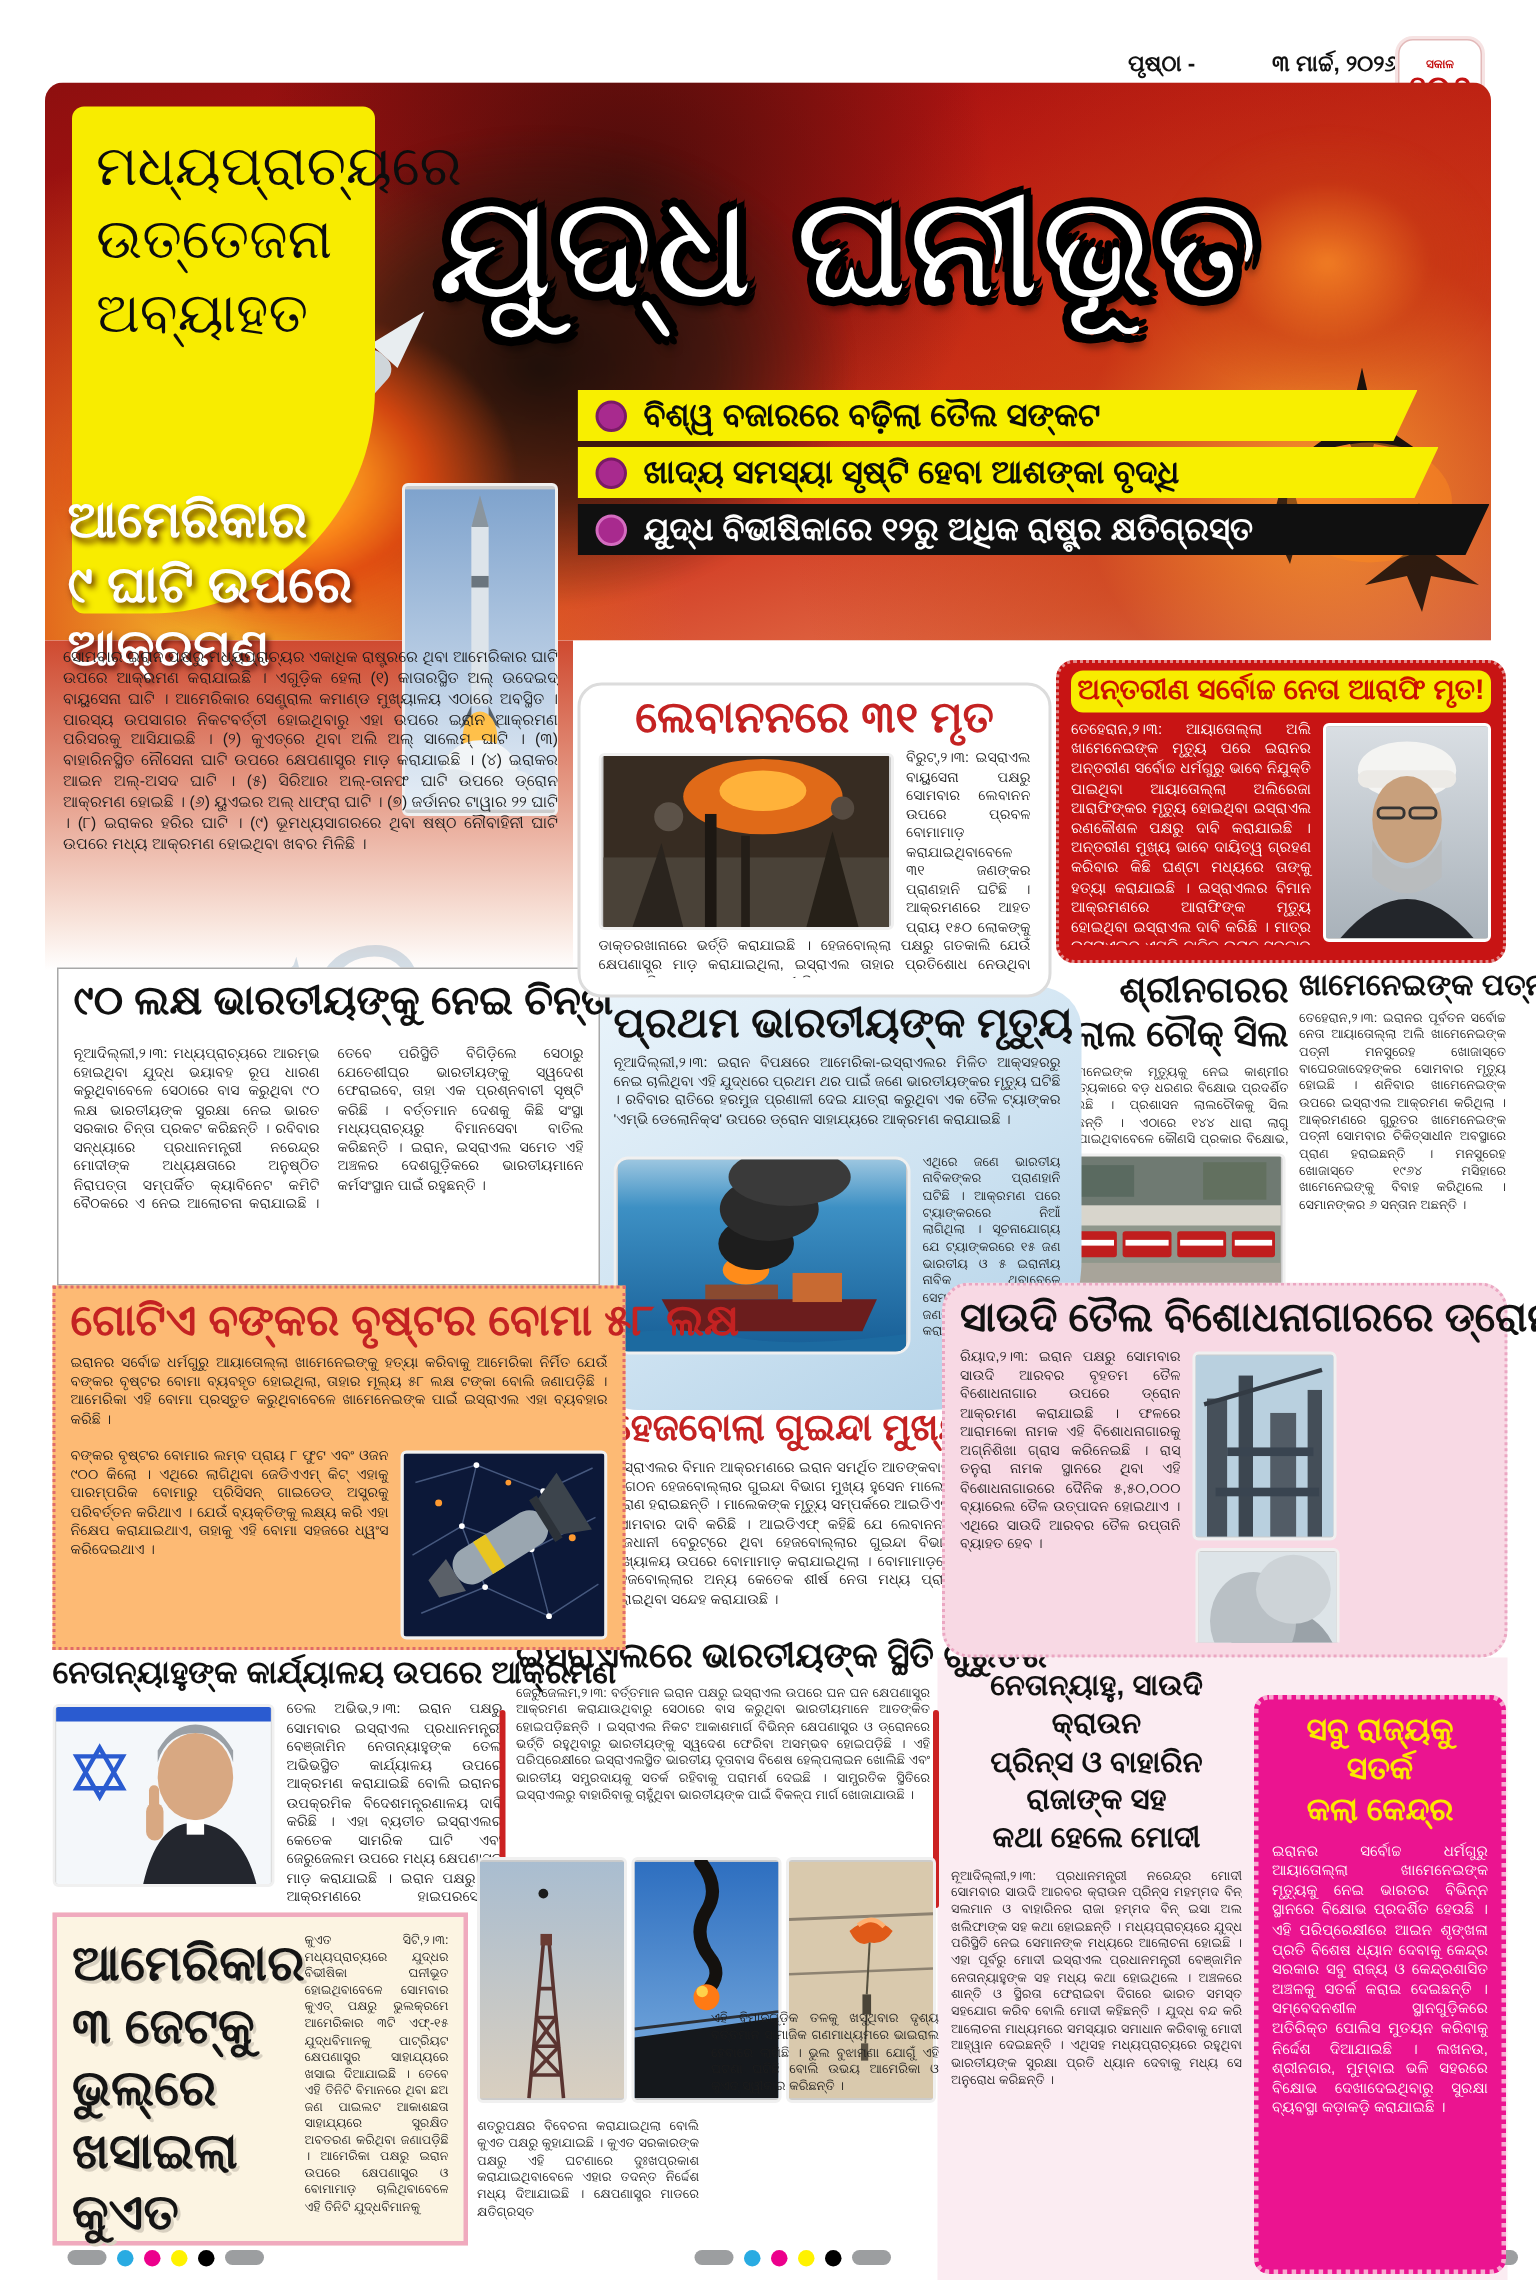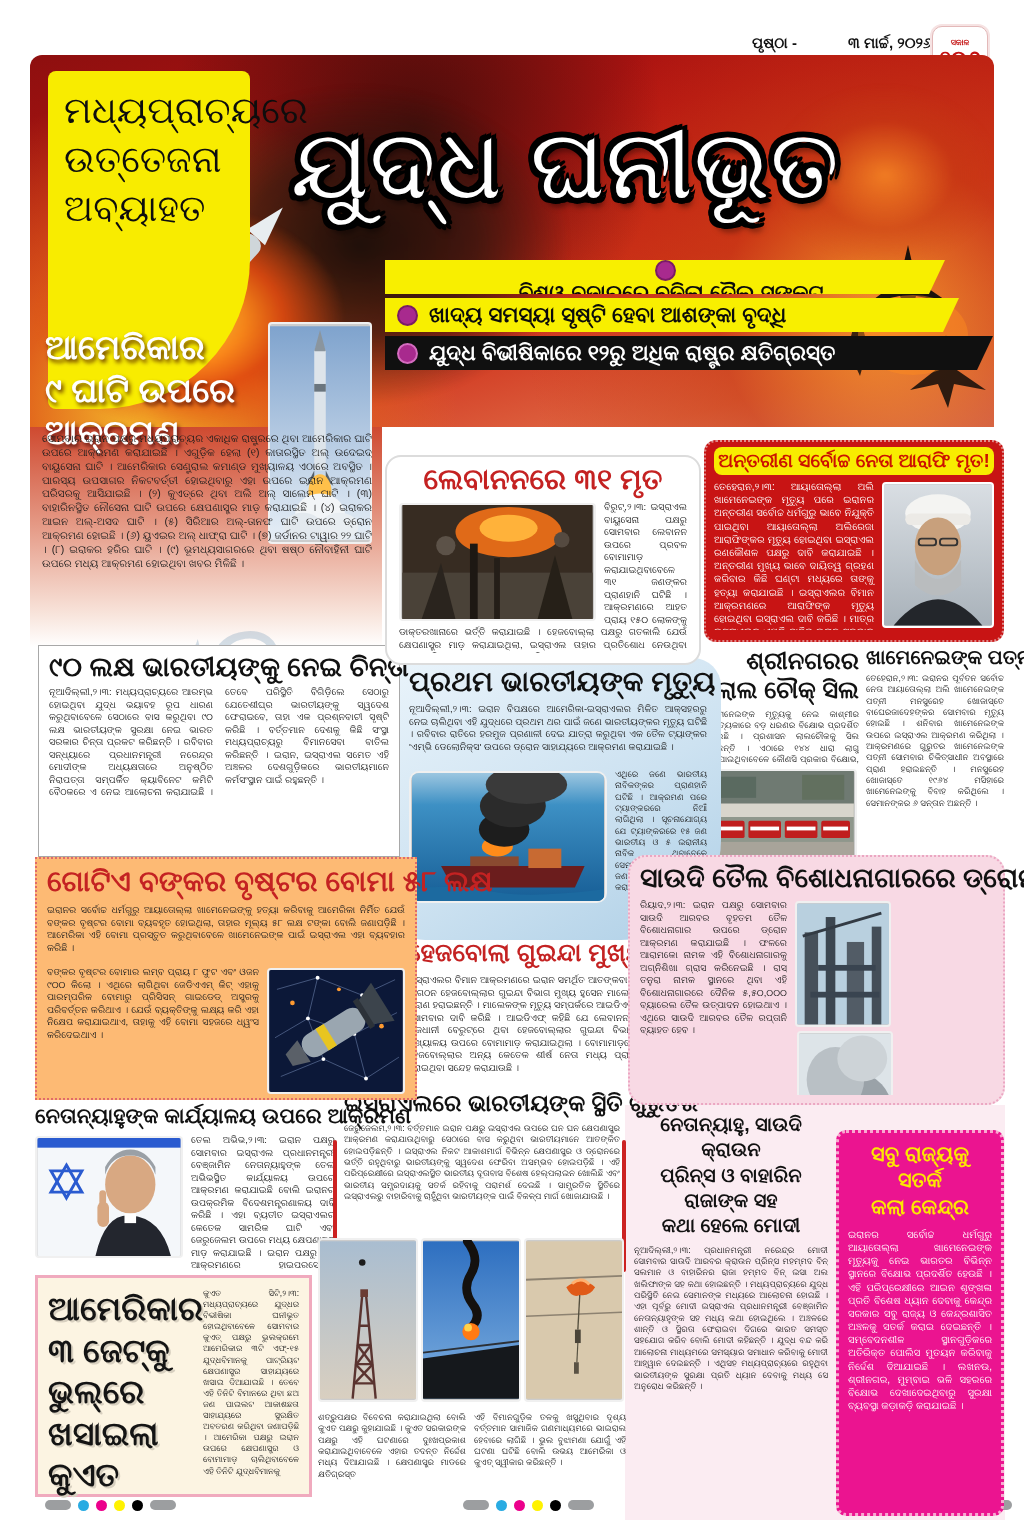--- a/index.html
+++ b/index.html
@@ -130,21 +130,21 @@
       <div>ମଧ୍ୟପ୍ରାଚ୍ୟରେ</div>
       <div>ଉତ୍ତେଜନା</div>
       <div>ଅବ୍ୟାହତ</div>
     </div>
 
     <div class="abs" id="main-hl">
         <span>ଯୁଦ୍ଧ ଘନୀଭୂତ</span>
       </div>
 
     <div class="abs" id="bullets">
-      <div class="brow b-yellow" style="width:560px;flex-direction:column;">
+      <div class="brow b-yellow" style="width:560px;">
           <span class="dot"></span>
           <span>ବିଶ୍ୱ ବଜାରରେ ବଢ଼ିଲା ତୈଲ ସଙ୍କଟ</span>
         </div>
       <div class="brow b-yellow" style="width:574px;">
           <span class="dot"></span>
           <span>ଖାଦ୍ୟ ସମସ୍ୟା ସୃଷ୍ଟି ହେବା ଆଶଙ୍କା ବୃଦ୍ଧି</span>
         </div>
       <div class="brow b-black" style="width:608px;">
           <span class="dot"></span>
           <span>ଯୁଦ୍ଧ ବିଭୀଷିକାରେ ୧୨ରୁ ଅଧିକ ରାଷ୍ଟ୍ର କ୍ଷତିଗ୍ରସ୍ତ</span>
@@ -229,21 +229,21 @@
         <path d="M32 78 Q56 118 80 78 L80 104 Q56 126 32 104 Z" fill="#b9bcbe"></path>
         <rect x="36" y="56" width="18" height="7" rx="3" fill="none" stroke="#333" stroke-width="2"></rect>
         <rect x="58" y="56" width="18" height="7" rx="3" fill="none" stroke="#333" stroke-width="2"></rect>
         <path d="M10 146 Q56 92 102 146 Z" fill="#23262b"></path>
       </svg>
       <span>ତେହେରାନ,୨।୩: ଆୟାତୋଲ୍ଲା ଅଲି ଖାମେନେଇଙ୍କ ମୃତ୍ୟୁ ପରେ ଇରାନର ଅନ୍ତରୀଣ ସର୍ବୋଚ୍ଚ ଧର୍ମଗୁରୁ ଭାବେ ନିଯୁକ୍ତି ପାଇଥିବା ଆୟାତୋଲ୍ଲା ଅଲିରେଜା ଆରାଫିଙ୍କର ମୃତ୍ୟୁ ହୋଇଥିବା ଇସ୍ରାଏଲ ରଣକୌଶଳ ପକ୍ଷରୁ ଦାବି କରାଯାଇଛି । ଅନ୍ତରୀଣ ମୁଖ୍ୟ ଭାବେ ଦାୟିତ୍ୱ ଗ୍ରହଣ କରିବାର କିଛି ଘଣ୍ଟା ମଧ୍ୟରେ ତାଙ୍କୁ ହତ୍ୟା କରାଯାଇଛି । ଇସ୍ରାଏଲର ବିମାନ ଆକ୍ରମଣରେ ଆରାଫିଙ୍କ ମୃତ୍ୟୁ ହୋଇଥିବା ଇସ୍ରାଏଲ ଦାବି କରିଛି । ମାତ୍ର ଇସ୍ରାଏଲର ଏପରି ଦାବିକୁ ଇରାନ ସରକାର କିମ୍ବା ଅନ୍ୟ କୌଣସି ଆନ୍ତର୍ଜାତିକ ଗଣମାଧ୍ୟମ ସ୍ୱୀକାର କରି ନାହାନ୍ତି । ତେଣୁ ଆରାଫିଙ୍କ ମୃତ୍ୟୁ ସ୍ପଷ୍ଟ ହୋଇପାରି ନାହିଁ ।</span>
     </div>
   </div>
 
   <div class="abs" id="ninety-box">
-    <h2 class="khl" style="font-size:27px;text-align:center;margin-bottom:3px;white-space:nowrap;">୯୦ ଲକ୍ଷ ଭାରତୀୟଙ୍କୁ ନେଇ ଚିନ୍ତା</h2>
+    <h2 class="khl" style="font-size:27px;text-align:center;margin-bottom:14px;white-space:nowrap;">୯୦ ଲକ୍ଷ ଭାରତୀୟଙ୍କୁ ନେଇ ଚିନ୍ତା</h2>
     <div class="jbody small" style="height:160px;column-count:2;column-gap:12px;">ନୂଆଦିଲ୍ଲୀ,୨।୩: ମଧ୍ୟପ୍ରାଚ୍ୟରେ ଆରମ୍ଭ ହୋଇଥିବା ଯୁଦ୍ଧ ଭୟାବହ ରୂପ ଧାରଣ କରୁଥିବାବେଳେ ସେଠାରେ ବାସ କରୁଥିବା ୯୦ ଲକ୍ଷ ଭାରତୀୟଙ୍କ ସୁରକ୍ଷା ନେଇ ଭାରତ ସରକାର ଚିନ୍ତା ପ୍ରକଟ କରିଛନ୍ତି । ରବିବାର ସନ୍ଧ୍ୟାରେ ପ୍ରଧାନମନ୍ତ୍ରୀ ନରେନ୍ଦ୍ର ମୋଦୀଙ୍କ ଅଧ୍ୟକ୍ଷତାରେ ଅନୁଷ୍ଠିତ ନିରାପତ୍ତା ସମ୍ପର୍କିତ କ୍ୟାବିନେଟ କମିଟି ବୈଠକରେ ଏ ନେଇ ଆଲୋଚନା କରାଯାଇଛି । ତେବେ ପରିସ୍ଥିତି ବିଗିଡ଼ିଲେ ସେଠାରୁ ଯେତେଶୀଘ୍ର ଭାରତୀୟଙ୍କୁ ସ୍ୱଦେଶ ଫେରାଇବେ, ତାହା ଏକ ପ୍ରଶ୍ନବାଚୀ ସୃଷ୍ଟି କରିଛି । ବର୍ତ୍ତମାନ ଦେଶକୁ କିଛି ସଂସ୍ଥା ମଧ୍ୟପ୍ରାଚ୍ୟରୁ ବିମାନସେବା ବାତିଲ କରିଛନ୍ତି । ଇରାନ, ଇସ୍ରାଏଲ ସମେତ ଏହି ଅଞ୍ଚଳର ଦେଶଗୁଡ଼ିକରେ ଭାରତୀୟମାନେ କର୍ମସଂସ୍ଥାନ ପାଇଁ ରହୁଛନ୍ତି ।</div>
   </div>
 
   <div class="abs" id="blue-box">
     <h2 class="khl" style="font-size:28px;text-align:center;margin-bottom:4px;white-space:nowrap;">ପ୍ରଥମ ଭାରତୀୟଙ୍କ ମୃତ୍ୟୁ</h2>
     <div class="jbody small" style="height:62px;">ନୂଆଦିଲ୍ଲୀ,୨।୩: ଇରାନ ବିପକ୍ଷରେ ଆମେରିକା-ଇସ୍ରାଏଲର ମିଳିତ ଆକ୍ସହରରୁ ନେଇ ଚାଲିଥିବା ଏହି ଯୁଦ୍ଧରେ ପ୍ରଥମ ଥର ପାଇଁ ଜଣେ ଭାରତୀୟଙ୍କର ମୃତ୍ୟୁ ଘଟିଛି । ରବିବାର ରାତିରେ ହରମୁଜ ପ୍ରଣାଳୀ ଦେଇ ଯାତ୍ରା କରୁଥିବା ଏକ ତୈଳ ଟ୍ୟାଙ୍କର 'ଏମ୍‌ଭି ଡେଲୋନିକ୍ସ' ଉପରେ ଡ୍ରୋନ ସାହାଯ୍ୟରେ ଆକ୍ରମଣ କରାଯାଇଛି ।</div>
     <div style="margin-top:4px;overflow:hidden;height:168px;">
       <svg class="fl ph" style="width:198px;height:132px;border-radius:10px;" viewBox="0 0 198 132">
         <defs>
             <linearGradient id="sea" x1="0" y1="0" x2="0" y2="1">
@@ -444,21 +444,21 @@
       <line x1="0" y1="78" x2="100" y2="74" stroke="#8d8271" stroke-width="1.6"></line>
       <path d="M42 48 Q58 34 72 48 Q66 58 56 56 Q48 60 42 48 Z" fill="#e05a18"></path>
       <path d="M48 44 Q58 36 66 45" stroke="#ffb070" stroke-width="3" fill="none"></path>
       <line x1="56" y1="56" x2="54" y2="92" stroke="#55503f" stroke-width="1.4"></line>
       <rect x="51" y="92" width="6" height="14" fill="#4a4438"></rect>
       <line x1="54" y1="106" x2="53" y2="126" stroke="#55503f" stroke-width="1.2"></line>
       <rect x="50" y="126" width="5" height="12" fill="#5a5244"></rect>
     </svg>
   </div>
   <div class="abs jbody tiny" style="left:318px;top:1412px;width:148px;height:86px;">ଶତ୍ରୁପକ୍ଷର ବିବେଚନା କରାଯାଇଥିଲା ବୋଲି କୁଏତ ପକ୍ଷରୁ କୁହାଯାଇଛି । କୁଏତ ସରକାରଙ୍କ ପକ୍ଷରୁ ଏହି ଘଟଣାରେ ଦୁଃଖପ୍ରକାଶ କରାଯାଇଥିବାବେଳେ ଏହାର ତଦନ୍ତ ନିର୍ଦ୍ଦେଶ ମଧ୍ୟ ଦିଆଯାଇଛି । କ୍ଷେପଣାସ୍ତ୍ର ମାଡରେ କ୍ଷତିଗ୍ରସ୍ତ</div>
-  <div class="abs jbody tiny" style="left:474px;top:1412px;width:152px;height:86px;">ଏହି ବିମାନଗୁଡ଼ିକ ତଳକୁ ଖସୁଥିବାର ଦୃଶ୍ୟ ବର୍ତ୍ତମାନ ସାମାଜିକ ଗଣମାଧ୍ୟମରେ ଭାଇରାଲ ହେବାରେ ଲାଗିଛି । ଭୁଲ ବୁଝାମଣା ଯୋଗୁଁ ଏହି ଘଟଣା ଘଟିଛି ବୋଲି ଉଭୟ ଆମେରିକା ଓ କୁଏତ୍ ସ୍ୱୀକାର କରିଛନ୍ତି ।</div>
+  <div class="abs jbody tiny" style="left:474px;top:1340px;width:152px;height:86px;">ଏହି ବିମାନଗୁଡ଼ିକ ତଳକୁ ଖସୁଥିବାର ଦୃଶ୍ୟ ବର୍ତ୍ତମାନ ସାମାଜିକ ଗଣମାଧ୍ୟମରେ ଭାଇରାଲ ହେବାରେ ଲାଗିଛି । ଭୁଲ ବୁଝାମଣା ଯୋଗୁଁ ଏହି ଘଟଣା ଘଟିଛି ବୋଲି ଉଭୟ ଆମେରିକା ଓ କୁଏତ୍ ସ୍ୱୀକାର କରିଛନ୍ତି ।</div>
 
   <div class="abs" style="left:634px;top:1112px;width:194px;">
     <div class="khl" style="font-size:19.5px;line-height:1.3;text-align:center;">
       <div>ନେତାନ୍ୟାହୁ, ସାଉଦି କ୍ରାଉନ</div>
       <div>ପ୍ରିନ୍ସ ଓ ବାହାରିନ ରାଜାଙ୍କ ସହ</div>
       <div>କଥା ହେଲେ ମୋଦୀ</div>
     </div>
     <div class="jbody tiny" style="height:276px;margin-top:6px;">ନୂଆଦିଲ୍ଲୀ,୨।୩: ପ୍ରଧାନମନ୍ତ୍ରୀ ନରେନ୍ଦ୍ର ମୋଦୀ ସୋମବାର ସାଉଦି ଆରବର କ୍ରାଉନ ପ୍ରିନ୍ସ ମହମ୍ମଦ ବିନ୍ ସଲମାନ ଓ ବାହାରିନର ରାଜା ହମ୍ମଦ ବିନ୍ ଇସା ଅଲ ଖଲିଫାଙ୍କ ସହ କଥା ହୋଇଛନ୍ତି । ମଧ୍ୟପ୍ରାଚ୍ୟରେ ଯୁଦ୍ଧ ପରିସ୍ଥିତି ନେଇ ସେମାନଙ୍କ ମଧ୍ୟରେ ଆଲୋଚନା ହୋଇଛି । ଏହା ପୂର୍ବରୁ ମୋଦୀ ଇସ୍ରାଏଲ ପ୍ରଧାନମନ୍ତ୍ରୀ ବେଞ୍ଜାମିନ ନେତାନ୍ୟାହୁଙ୍କ ସହ ମଧ୍ୟ କଥା ହୋଇଥିଲେ । ଅଞ୍ଚଳରେ ଶାନ୍ତି ଓ ସ୍ଥିରତା ଫେରାଇବା ଦିଗରେ ଭାରତ ସମସ୍ତ ସହଯୋଗ କରିବ ବୋଲି ମୋଦୀ କହିଛନ୍ତି । ଯୁଦ୍ଧ ବନ୍ଦ କରି ଆଲୋଚନା ମାଧ୍ୟମରେ ସମସ୍ୟାର ସମାଧାନ କରିବାକୁ ମୋଦୀ ଆହ୍ୱାନ ଦେଇଛନ୍ତି । ଏଥିସହ ମଧ୍ୟପ୍ରାଚ୍ୟରେ ରହୁଥିବା ଭାରତୀୟଙ୍କ ସୁରକ୍ଷା ପ୍ରତି ଧ୍ୟାନ ଦେବାକୁ ମଧ୍ୟ ସେ ଅନୁରୋଧ କରିଛନ୍ତି ।</div>
   </div>
 

